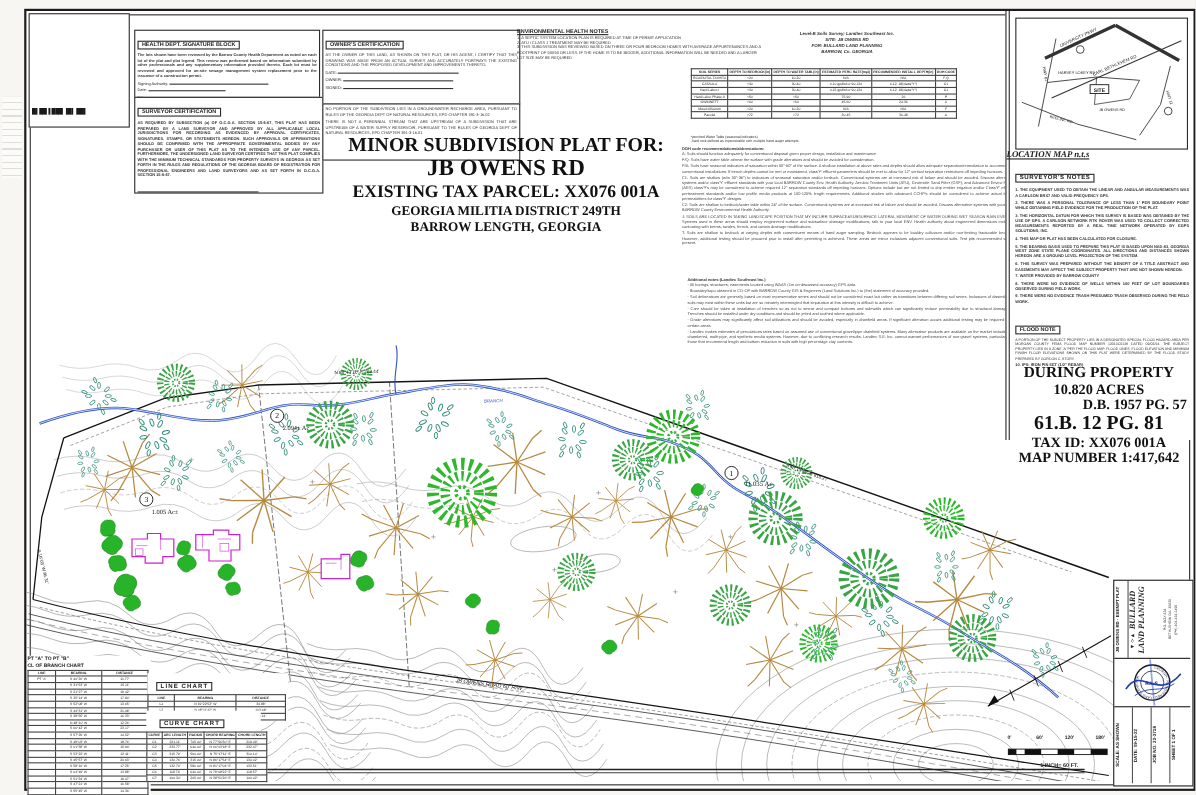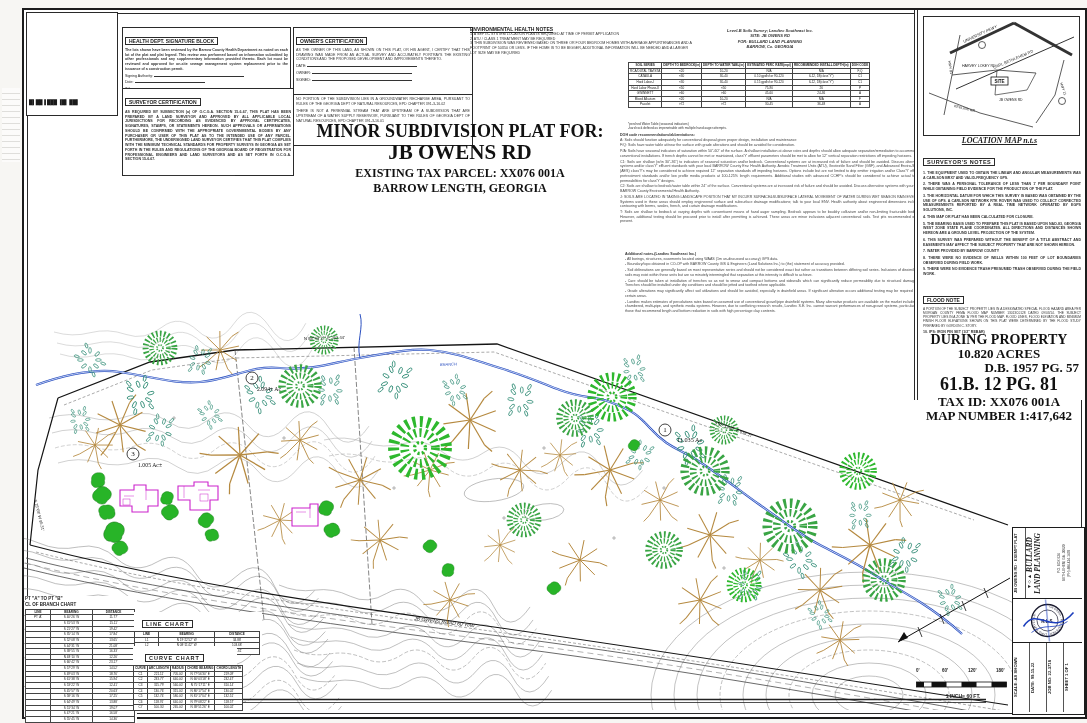--- a/index.html
+++ b/index.html
@@ -451,21 +451,22 @@
         <div style="margin-bottom:1px;">- Soil delineations are generally based on most representative series and should not be considered exact but rather as transitions between differing soil series. Inclusions of dissimilar soils may exist within these units but are so minutely intermingled that separation at this intensity is difficult to achieve.</div>
         <div style="margin-bottom:1px;">- Care should be taken at installation of trenches so as not to smear and compact bottoms and sidewalls which can significantly reduce permeability due to structural damage. Trenches should be installed under dry conditions and should be jetted and toothed where applicable.</div>
         <div style="margin-bottom:1px;">- Grade alterations may significantly affect soil utilizations and should be avoided, especially in drainfield areas. If significant alteration occurs additional testing may be required in certain areas.</div>
         <div style="margin-bottom:1px;">- Landtec makes estimates of percolations rates based on assumed use of conventional gravel/pipe drainfield systems. Many alternative products are available on the market including chambered, multi-pipe, and synthetic media systems. However, due to conflicting research results, Landtec S.E. Inc. cannot warrant performances of non-gravel systems, particularly those that recommend length and bottom reduction in soils with high percentage clay contents.</div>
       </div>
   </div>
 
   <div class="abs serif" style="left:290px;top:122px;width:340px;text-align:center;color:#111;">
     <div style="font-size:18px;font-weight:bold;line-height:1.05;">MINOR SUBDIVISION PLAT FOR:</div>
     <div style="font-size:21px;font-weight:bold;line-height:1.05;">JB OWENS RD</div>
-    <div style="font-size:12px;font-weight:bold;margin-top:3px;">EXISTING TAX PARCEL: XX076 001A</div>
+    <div style="font-size:16px;font-weight:bold;margin-top:3px;">EXISTING TAX PARCEL: XX076 001A</div>
+    <div style="font-size:12px;font-weight:bold;">GEORGIA MILITIA DISTRICT 249TH</div>
     <div style="font-size:12px;font-weight:bold;">BARROW LENGTH, GEORGIA</div>
   </div>
 
   <div class="abs" style="left:914px;top:10px;width:169px;height:390px;background:#fff;border-left:1px solid #2a2a2a;">
     <div class="abs" style="left:2px;top:0;width:1px;height:390px;background:#2a2a2a;"></div>
 
     <div class="abs box" style="left:8px;top:6px;width:155px;height:118px;">
       <svg width="153" height="116" viewBox="0 0 153 116">
         <g stroke="#333" fill="none">
           <line x1="26" y1="36" x2="90" y2="6" stroke-width="3"></line>
@@ -485,21 +486,21 @@
           <text x="38" y="50" font-size="3.6">HARVEY LOKEY RD</text>
           <text x="24" y="44" font-size="3.6" transform="rotate(80 24 44)">HWY 81</text>
           <text x="136" y="66" font-size="3.6" transform="rotate(72 136 66)">HWY 11</text>
           <text x="30" y="90" font-size="3.6" transform="rotate(14 30 90)">KEELINE RD</text>
           <text x="75" y="84" font-size="3.4">JB OWENS RD</text>
         </g>
         <rect x="67" y="60" width="17" height="8" fill="#fff" stroke="#111" stroke-width="0.8"></rect>
         <text x="75.5" y="66.2" font-size="4.6" font-weight="bold" text-anchor="middle" fill="#111">SITE</text>
       </svg>
     </div>
-    <div class="abs serif" style="left:0;top:126px;width:169px;text-align:center;font-size:8px;font-weight:bold;font-style:italic;text-decoration:underline;">LOCATION MAP n.t.s</div>
+    <div class="abs serif" style="left:0;top:126px;width:169px;font-size:8px;font-weight:bold;font-style:italic;text-decoration:underline;">LOCATION MAP n.t.s</div>
 
     <div class="abs" style="left:8px;top:140px;width:158px;">
       <span class="ttlbox" style="font-size:5.5px;letter-spacing:.5px;">SURVEYOR'S NOTES</span>
       <div class="f35 just" style="margin-top:3px;font-weight:600;color:#333;">
 
       <div class="nli">1. THE EQUIPMENT USED TO OBTAIN THE LINEAR AND ANGULAR MEASUREMENTS WAS A CARLSON BRX7 AND VALID-FREQUENCY GPS.</div>
           <div class="nli">2. THERE WAS A PERSONAL TOLERANCE OF LESS THAN 1' PER BOUNDARY POINT WHILE OBTAINING FIELD EVIDENCE FOR THE PRODUCTION OF THE PLAT.</div>
           <div class="nli">3. THE HORIZONTAL DATUM FOR WHICH THIS SURVEY IS BASED WAS OBTAINED BY THE USE OF GPS. A CARLSON NETWORK RTK ROVER WAS USED TO COLLECT CORRECTED MEASUREMENTS REPORTED BY A REAL TIME NETWORK OPERATED BY EGPS SOLUTIONS, INC.</div>
           <div class="nli">4. THIS MAP OR PLAT HAS BEEN CALCULATED FOR CLOSURE.</div>
           <div class="nli">5. THE BEARING BASIS USED TO PREPARE THIS PLAT IS BASED UPON NAD-83, GEORGIA WEST ZONE STATE PLANE COORDINATES. ALL DIRECTIONS AND DISTANCES SHOWN HEREON ARE A GROUND LEVEL PROJECTION OF THE SYSTEM.</div>

